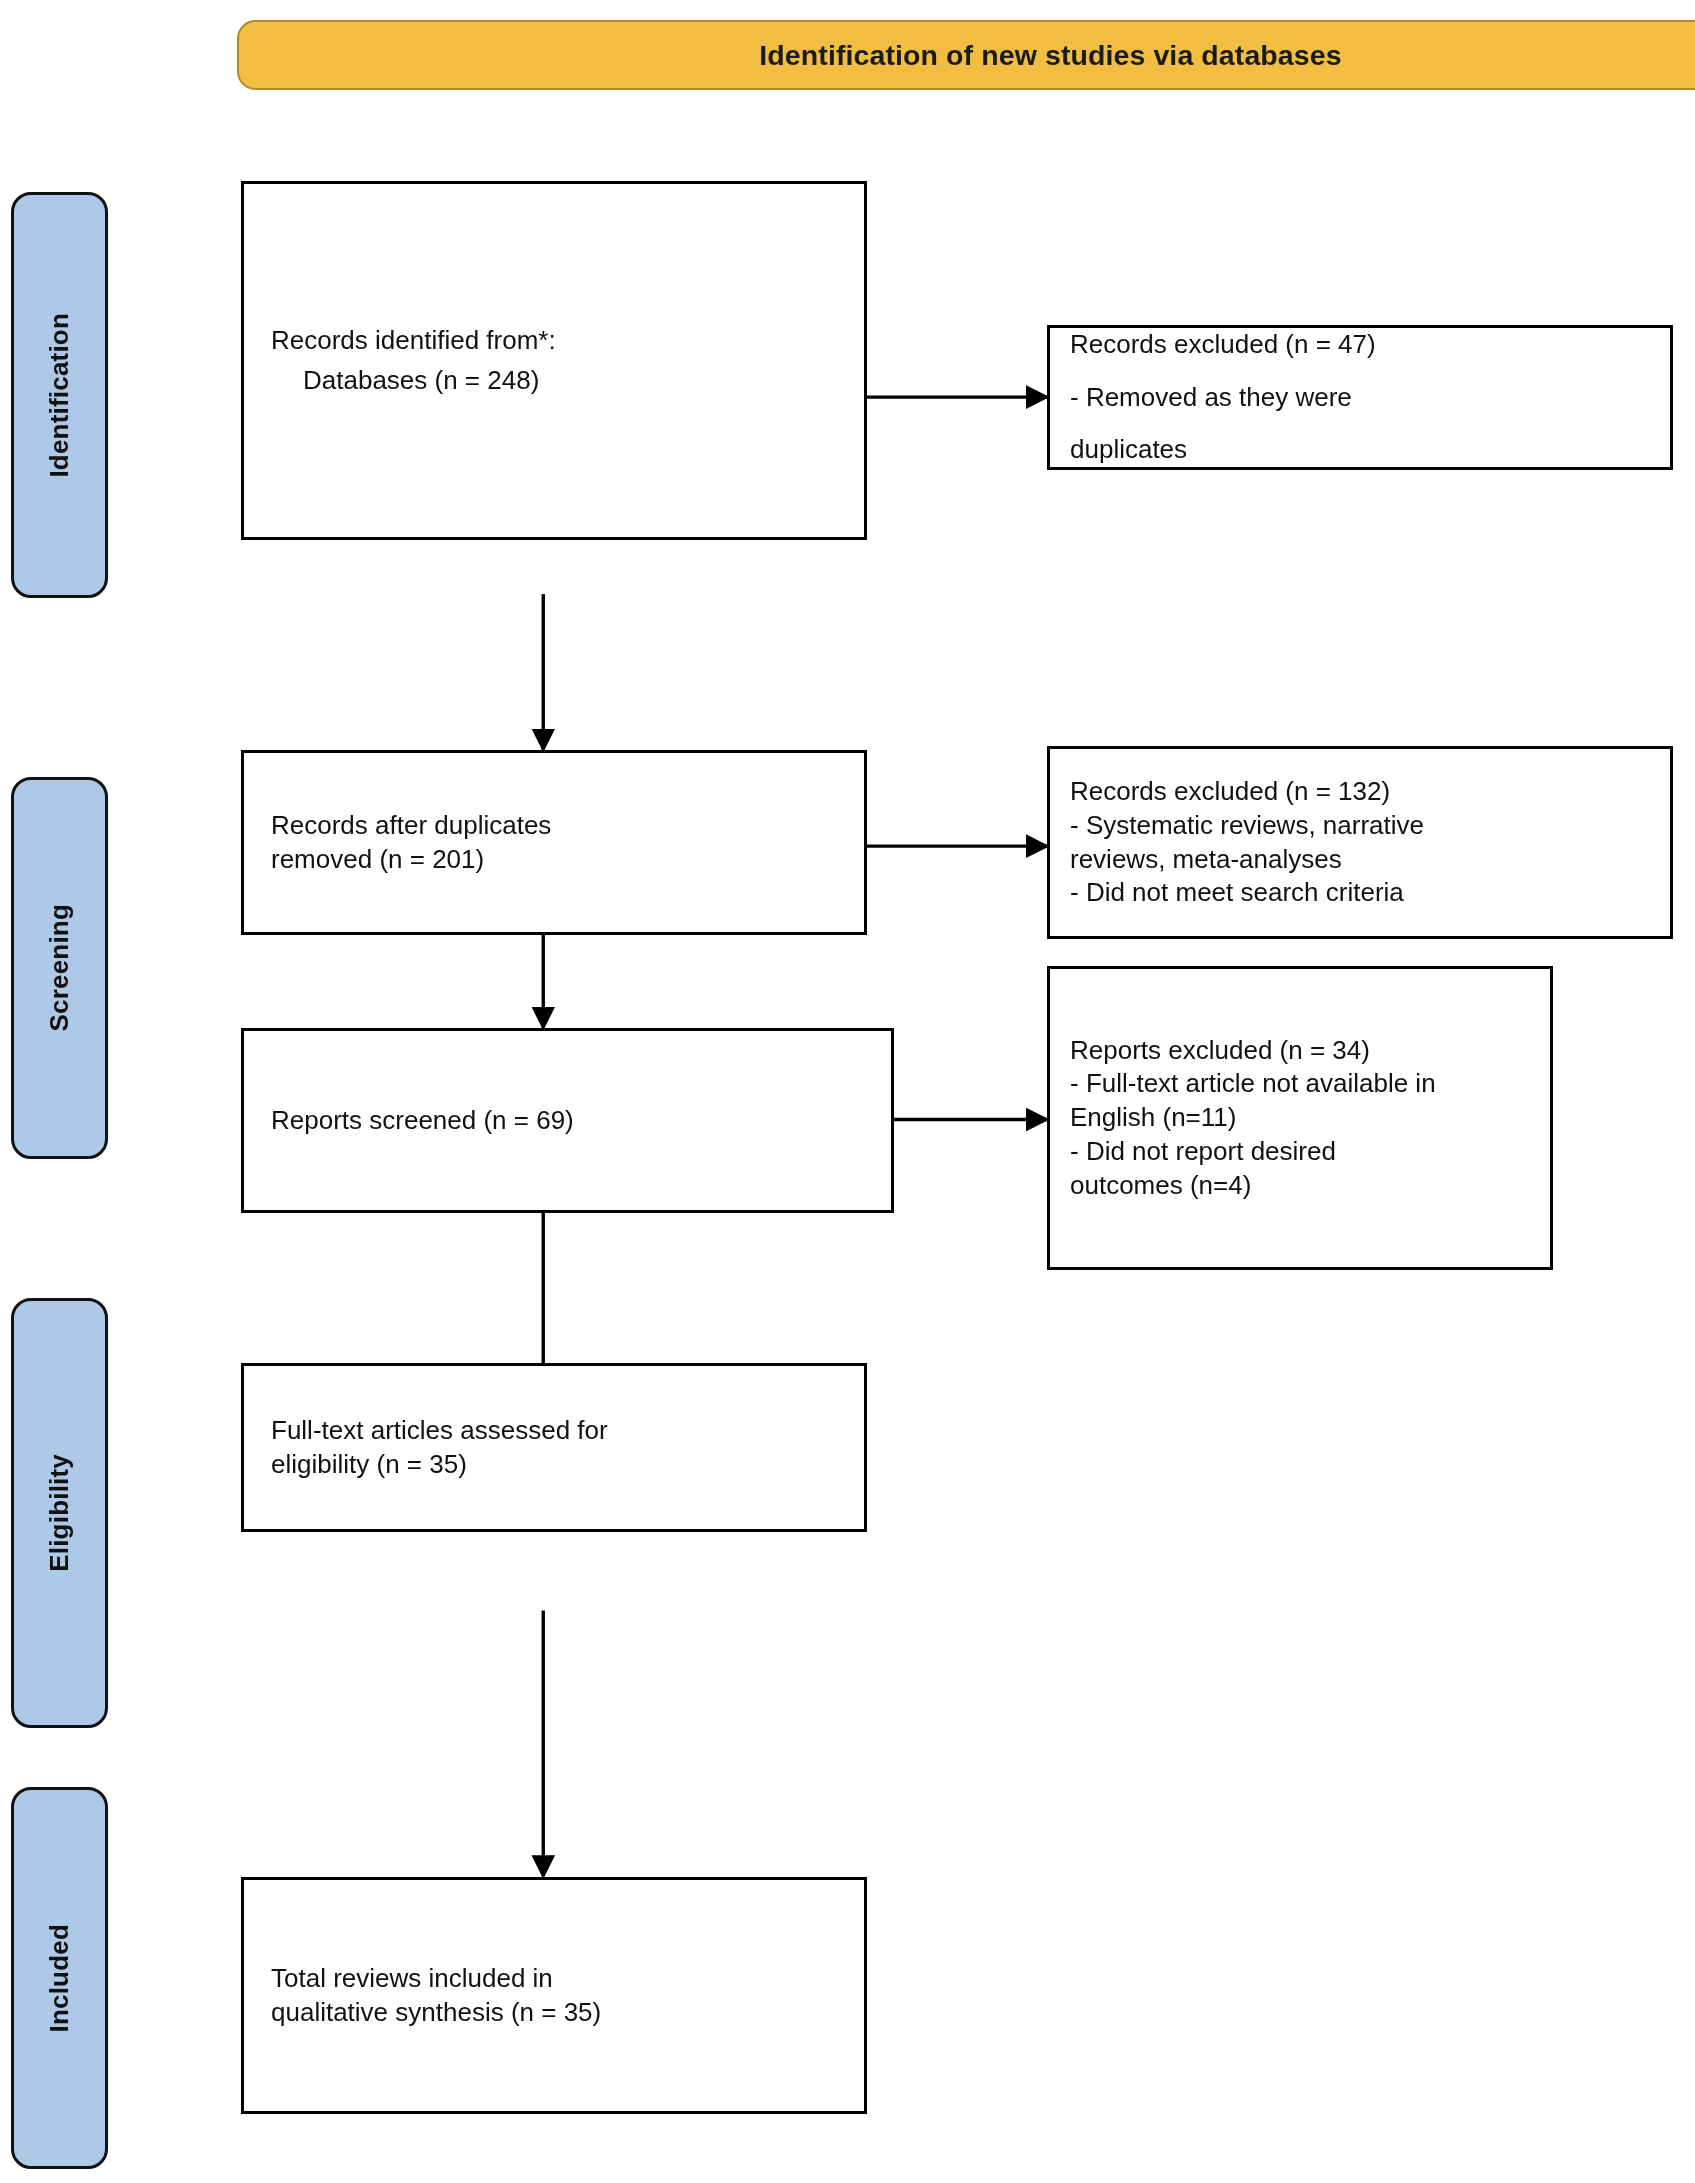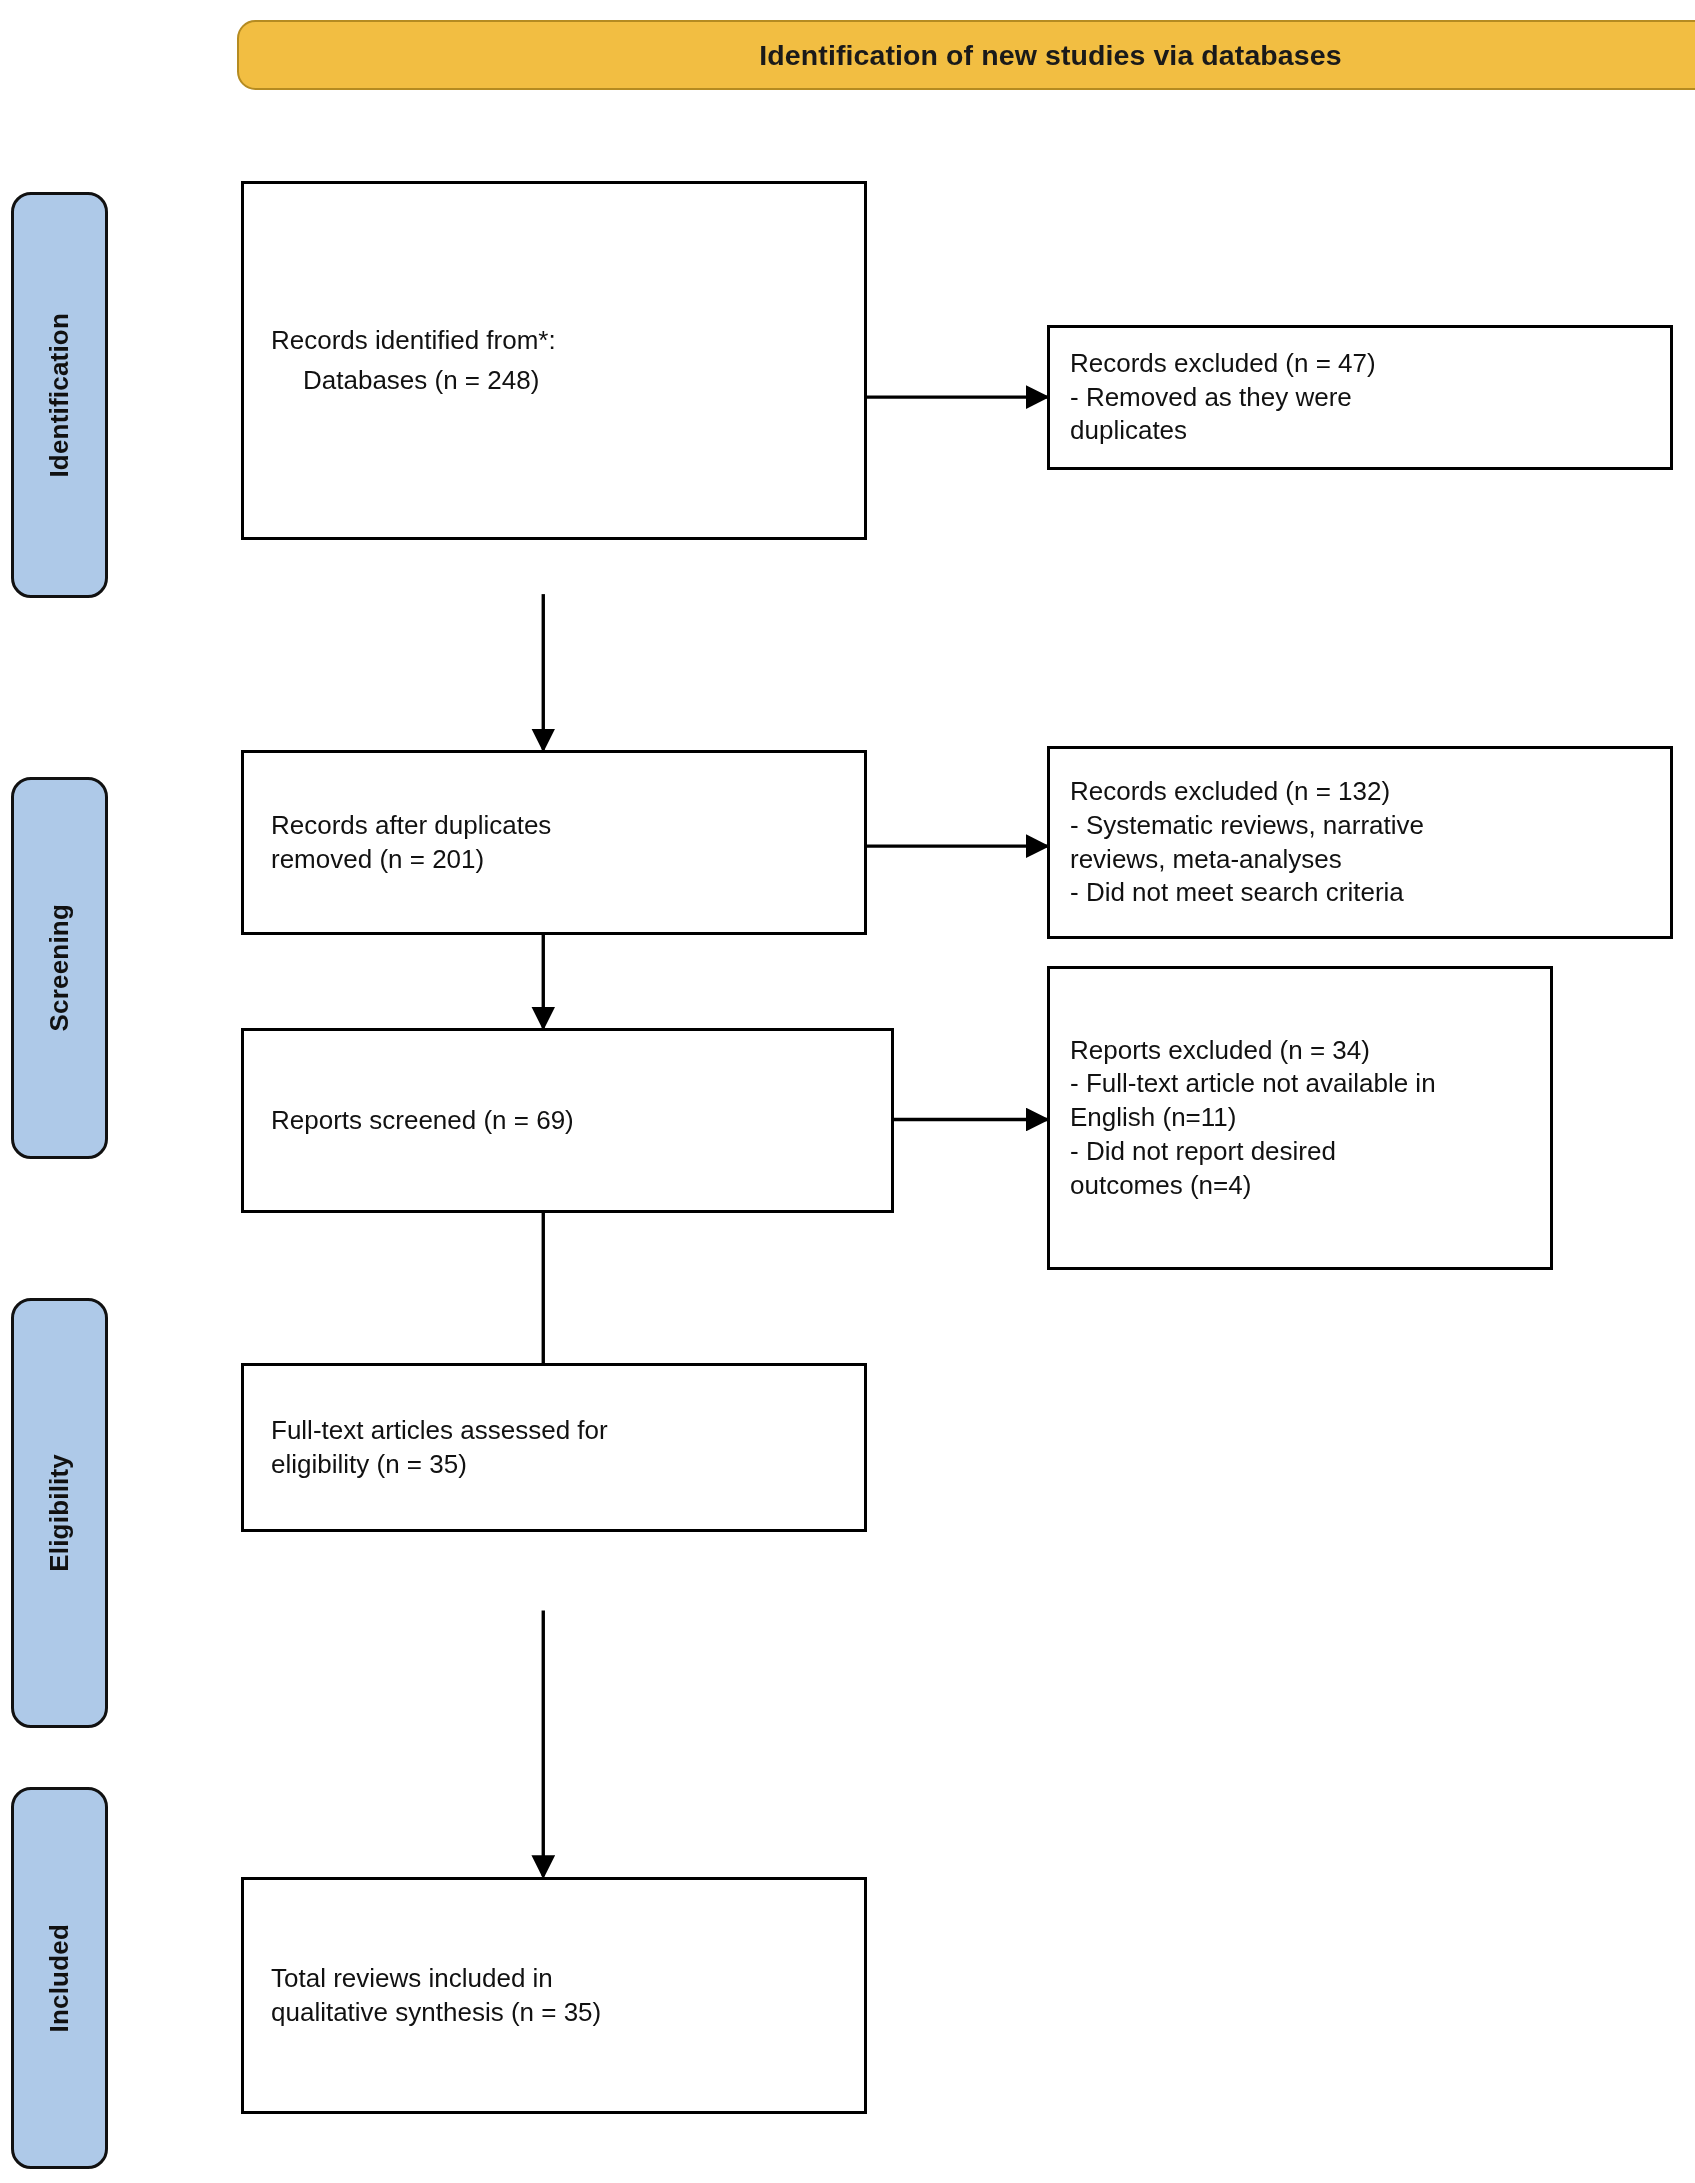--- a/index.html
+++ b/index.html
@@ -156,21 +156,21 @@
   <div class="box" style="left:241px; top:1363px; width:626px; height:169px;">
     <div class="box-line">Full-text articles assessed for</div>
     <div class="box-line">eligibility (n = 35)</div>
   </div>
 
   <div class="box" style="left:241px; top:1877px; width:626px; height:237px;">
     <div class="box-line">Total reviews included in</div>
     <div class="box-line">qualitative synthesis (n = 35)</div>
   </div>
 
-  <div class="box" style="left:1047px; top:325px; width:626px; height:145px; padding-left:20px;">
+  <div class="box" style="left:1047px; top:325px; width:626px; height:145px; padding-left:20px;justify-content:space-between;">
     <div class="box-line">Records excluded (n = 47)</div>
     <div class="box-line">- Removed as they were</div>
     <div class="box-line">duplicates</div>
   </div>
 
   <div class="box" style="left:1047px; top:746px; width:626px; height:193px; padding-left:20px;">
     <div class="box-line">Records excluded (n = 132)</div>
     <div class="box-line">- Systematic reviews, narrative</div>
     <div class="box-line">reviews, meta-analyses</div>
     <div class="box-line">- Did not meet search criteria</div>

